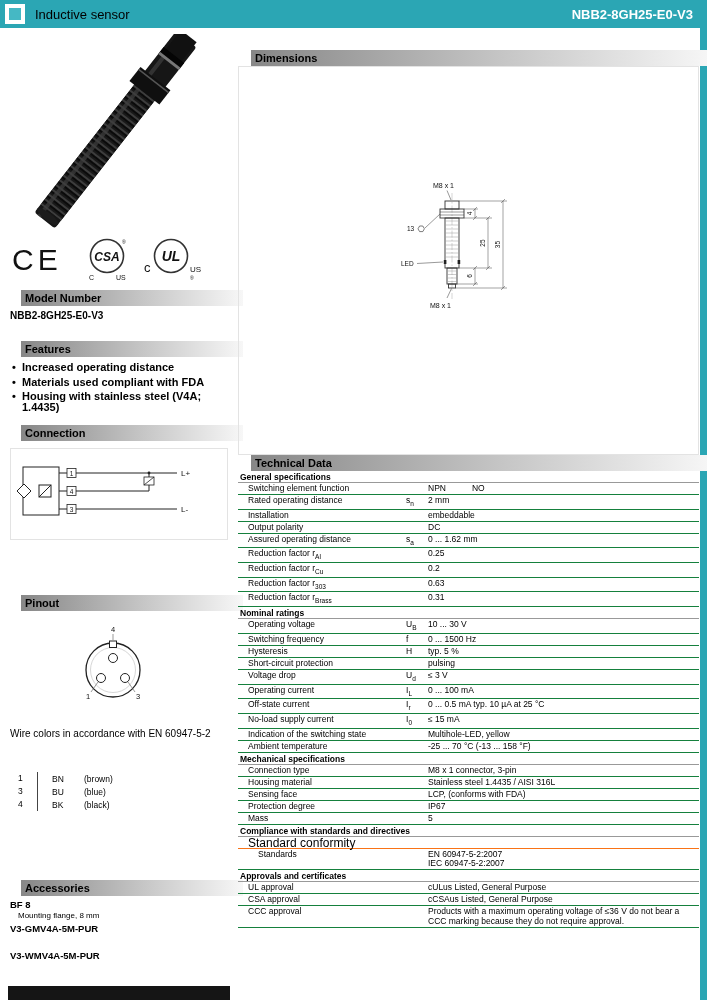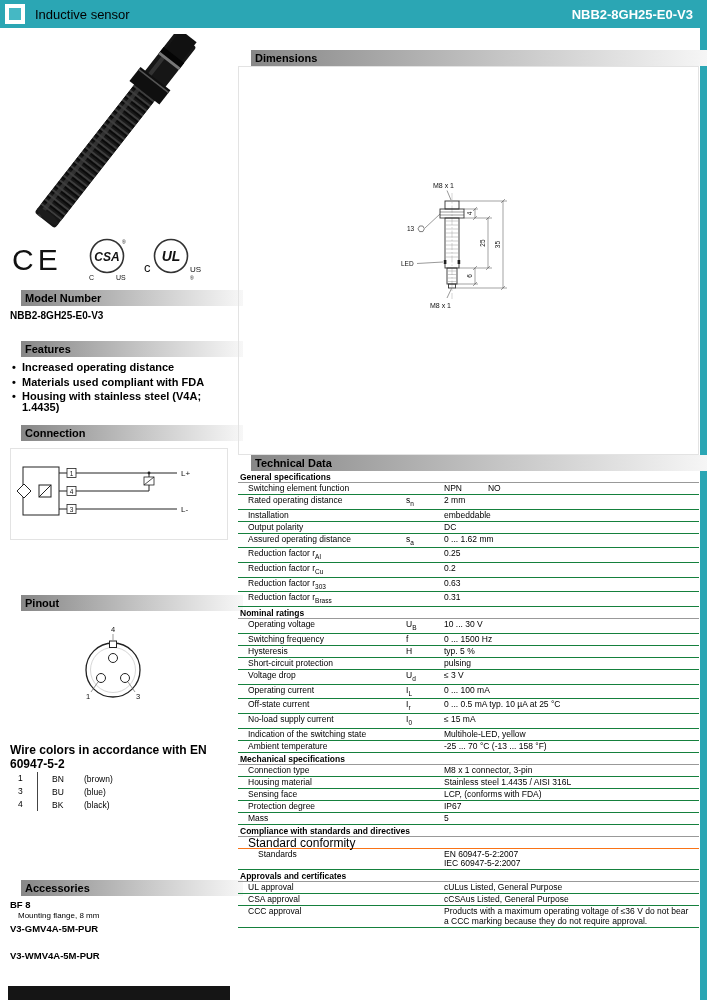--- a/index.html
+++ b/index.html
@@ -26,21 +26,21 @@
   .photo{ position:absolute; left:0; top:6px; width:210px; height:198px; }
   .marks{ position:absolute; left:2px; top:206px; width:212px; height:50px; }
   .modelno{ position:absolute; left:2px; top:282px; font-size:10px; font-weight:bold; }
 
   .features{ position:absolute; left:4px; top:334px; width:214px; list-style:none; }
   .features li{ font-size:11px; font-weight:bold; line-height:10.5px; margin-bottom:4px; padding-left:10px; position:relative; }
   .features li::before{ content:"\2022"; position:absolute; left:0; }
 
   .conn{ position:absolute; left:2px; top:420px; width:218px; height:92px; border:1px solid #e3e3e3; padding:2px 0 0 2px; }
   .pinout{ position:absolute; left:30px; top:592px; width:150px; height:95px; }
-  .wirenote{ position:absolute; left:2px; top:715px; font-size:12px;font-weight:bold; }
+  .wirenote{ position:absolute; left:2px; top:700px; font-size:10px; }
   .wiretable{ position:absolute; left:4px; top:744px; width:205px; font-size:8.5px; }
   .wire-row{ display:flex; height:13px; align-items:center; }
   .wpin{ width:26px; border-right:1px solid #444; height:13px; line-height:13px; padding-left:6px; flex:none; }
   .wcode{ width:46px; padding-left:14px; flex:none; }
 
   .accs{ position:absolute; left:2px; top:871px; width:214px; }
   .acc-name{ font-size:9.5px; font-weight:bold; }
   .acc-desc{ font-size:8px; margin-top:1px;padding-left:8px; }
   .acc-item{ margin-bottom:3px; }
   .accs > .acc-item:nth-child(3){ margin-top:16px; }
@@ -49,21 +49,21 @@
   .dimsbox{ position:absolute; left:0; top:38px; width:461px; height:389px; border:1px solid #e3e3e3; }
   .dimsvg{ position:absolute; left:158px; top:110px; }
 
   .techtable{ position:absolute; left:0; top:443px; width:461px; }
   .tsec{ font-weight:bold; font-size:8.5px; line-height:10px; border-bottom:1px solid #999; padding:1px 0 0 2px; }
   .tsub{ font-weight:normal; font-size:12px; line-height:10px; border-bottom:1px solid #f97316; padding:1px 0 0 10px; }
   .trow{ display:flex; border-bottom:1px solid #15803d; font-size:8.5px; line-height:9.5px; padding:1px 0 0.5px; }
   .trow .lbl{ width:168px; padding-left:10px; flex:none; }
   .trow .lbl.ind2{ padding-left:20px; }
   .trow .sym{ width:22px; flex:none; }
-  .trow .val{ flex:1; padding-right:4px;margin-left:16px; }
+  .trow .val{ flex:1; padding-right:4px; }
   .val2{ margin-left:26px; }
   sub{ font-size:6.5px; }
 
   svg text{ font-family:"Liberation Sans",sans-serif; fill:#111; }
 </style>
 </head>
 <body>
 
 <div class="page">
 

